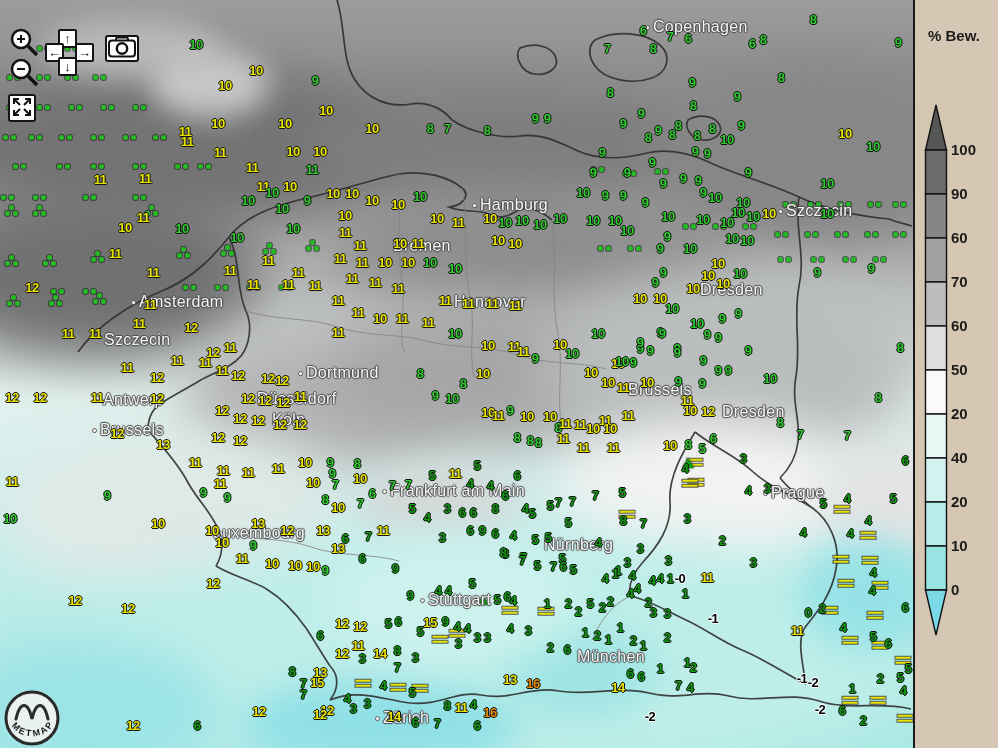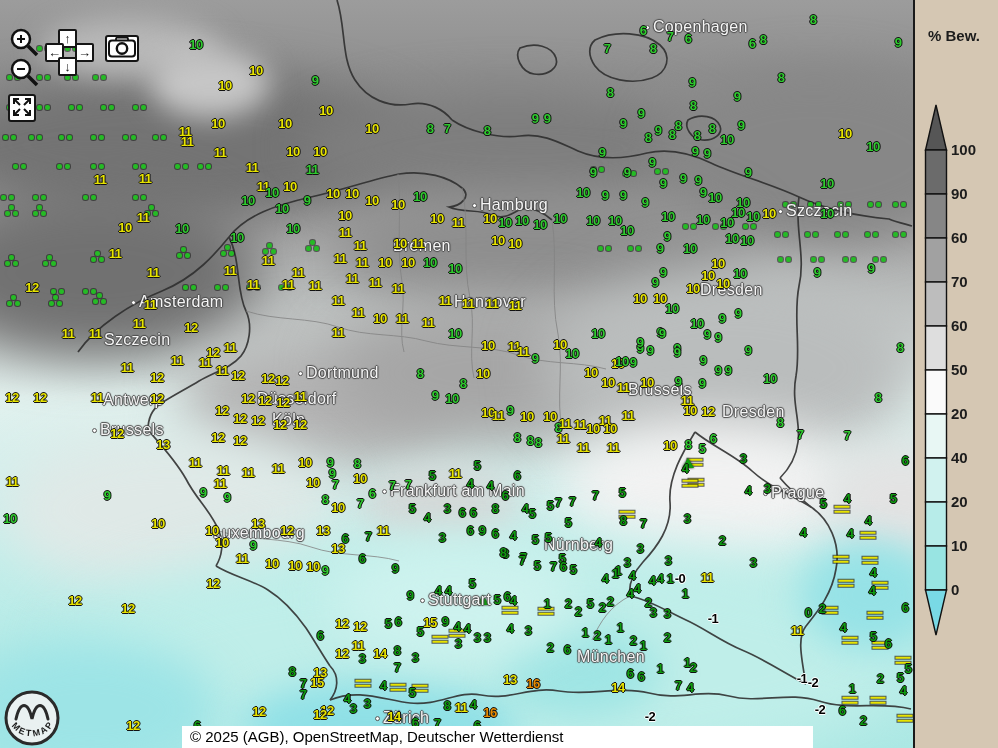--- a/index.html
+++ b/index.html
@@ -1048,21 +1048,20 @@
       <svg width="22" height="22" viewBox="0 0 22 22">
         <g stroke="#111" stroke-width="2" fill="none">
           <path d="M9,9 L3,3 M3,8 L3,3 L8,3"></path>
           <path d="M13,9 L19,3 M14,3 L19,3 L19,8"></path>
           <path d="M9,13 L3,19 M3,14 L3,19 L8,19"></path>
           <path d="M13,13 L19,19 M19,14 L19,19 L14,19"></path>
         </g>
       </svg>
     </button>
 
-    <div class="attrib">© 2025 (AGB), OpenStreetMap, Deutscher Wetterdienst</div>
 
     <div class="logo">
       <svg width="58" height="60" viewBox="0 0 58 60">
         <circle cx="29" cy="30" r="26" fill="#f2f2f2" fill-opacity="0.9" stroke="#2a2a2a" stroke-width="3"></circle>
         <path d="M13,31 C17,13 25,13 29,31 C33,13 41,13 45,31" fill="none" stroke="#2a2a2a" stroke-width="3" stroke-linecap="round"></path>
         <defs>
             <path id="arc" d="M7,34 C13,53 45,53 51,34"></path>
           </defs>
         <text font-family="Liberation Sans, sans-serif" font-size="9" font-weight="bold" fill="#1c1c1c" letter-spacing="2">
           <textPath href="#arc" startOffset="4"><tspan>METMAPS</tspan></textPath>

